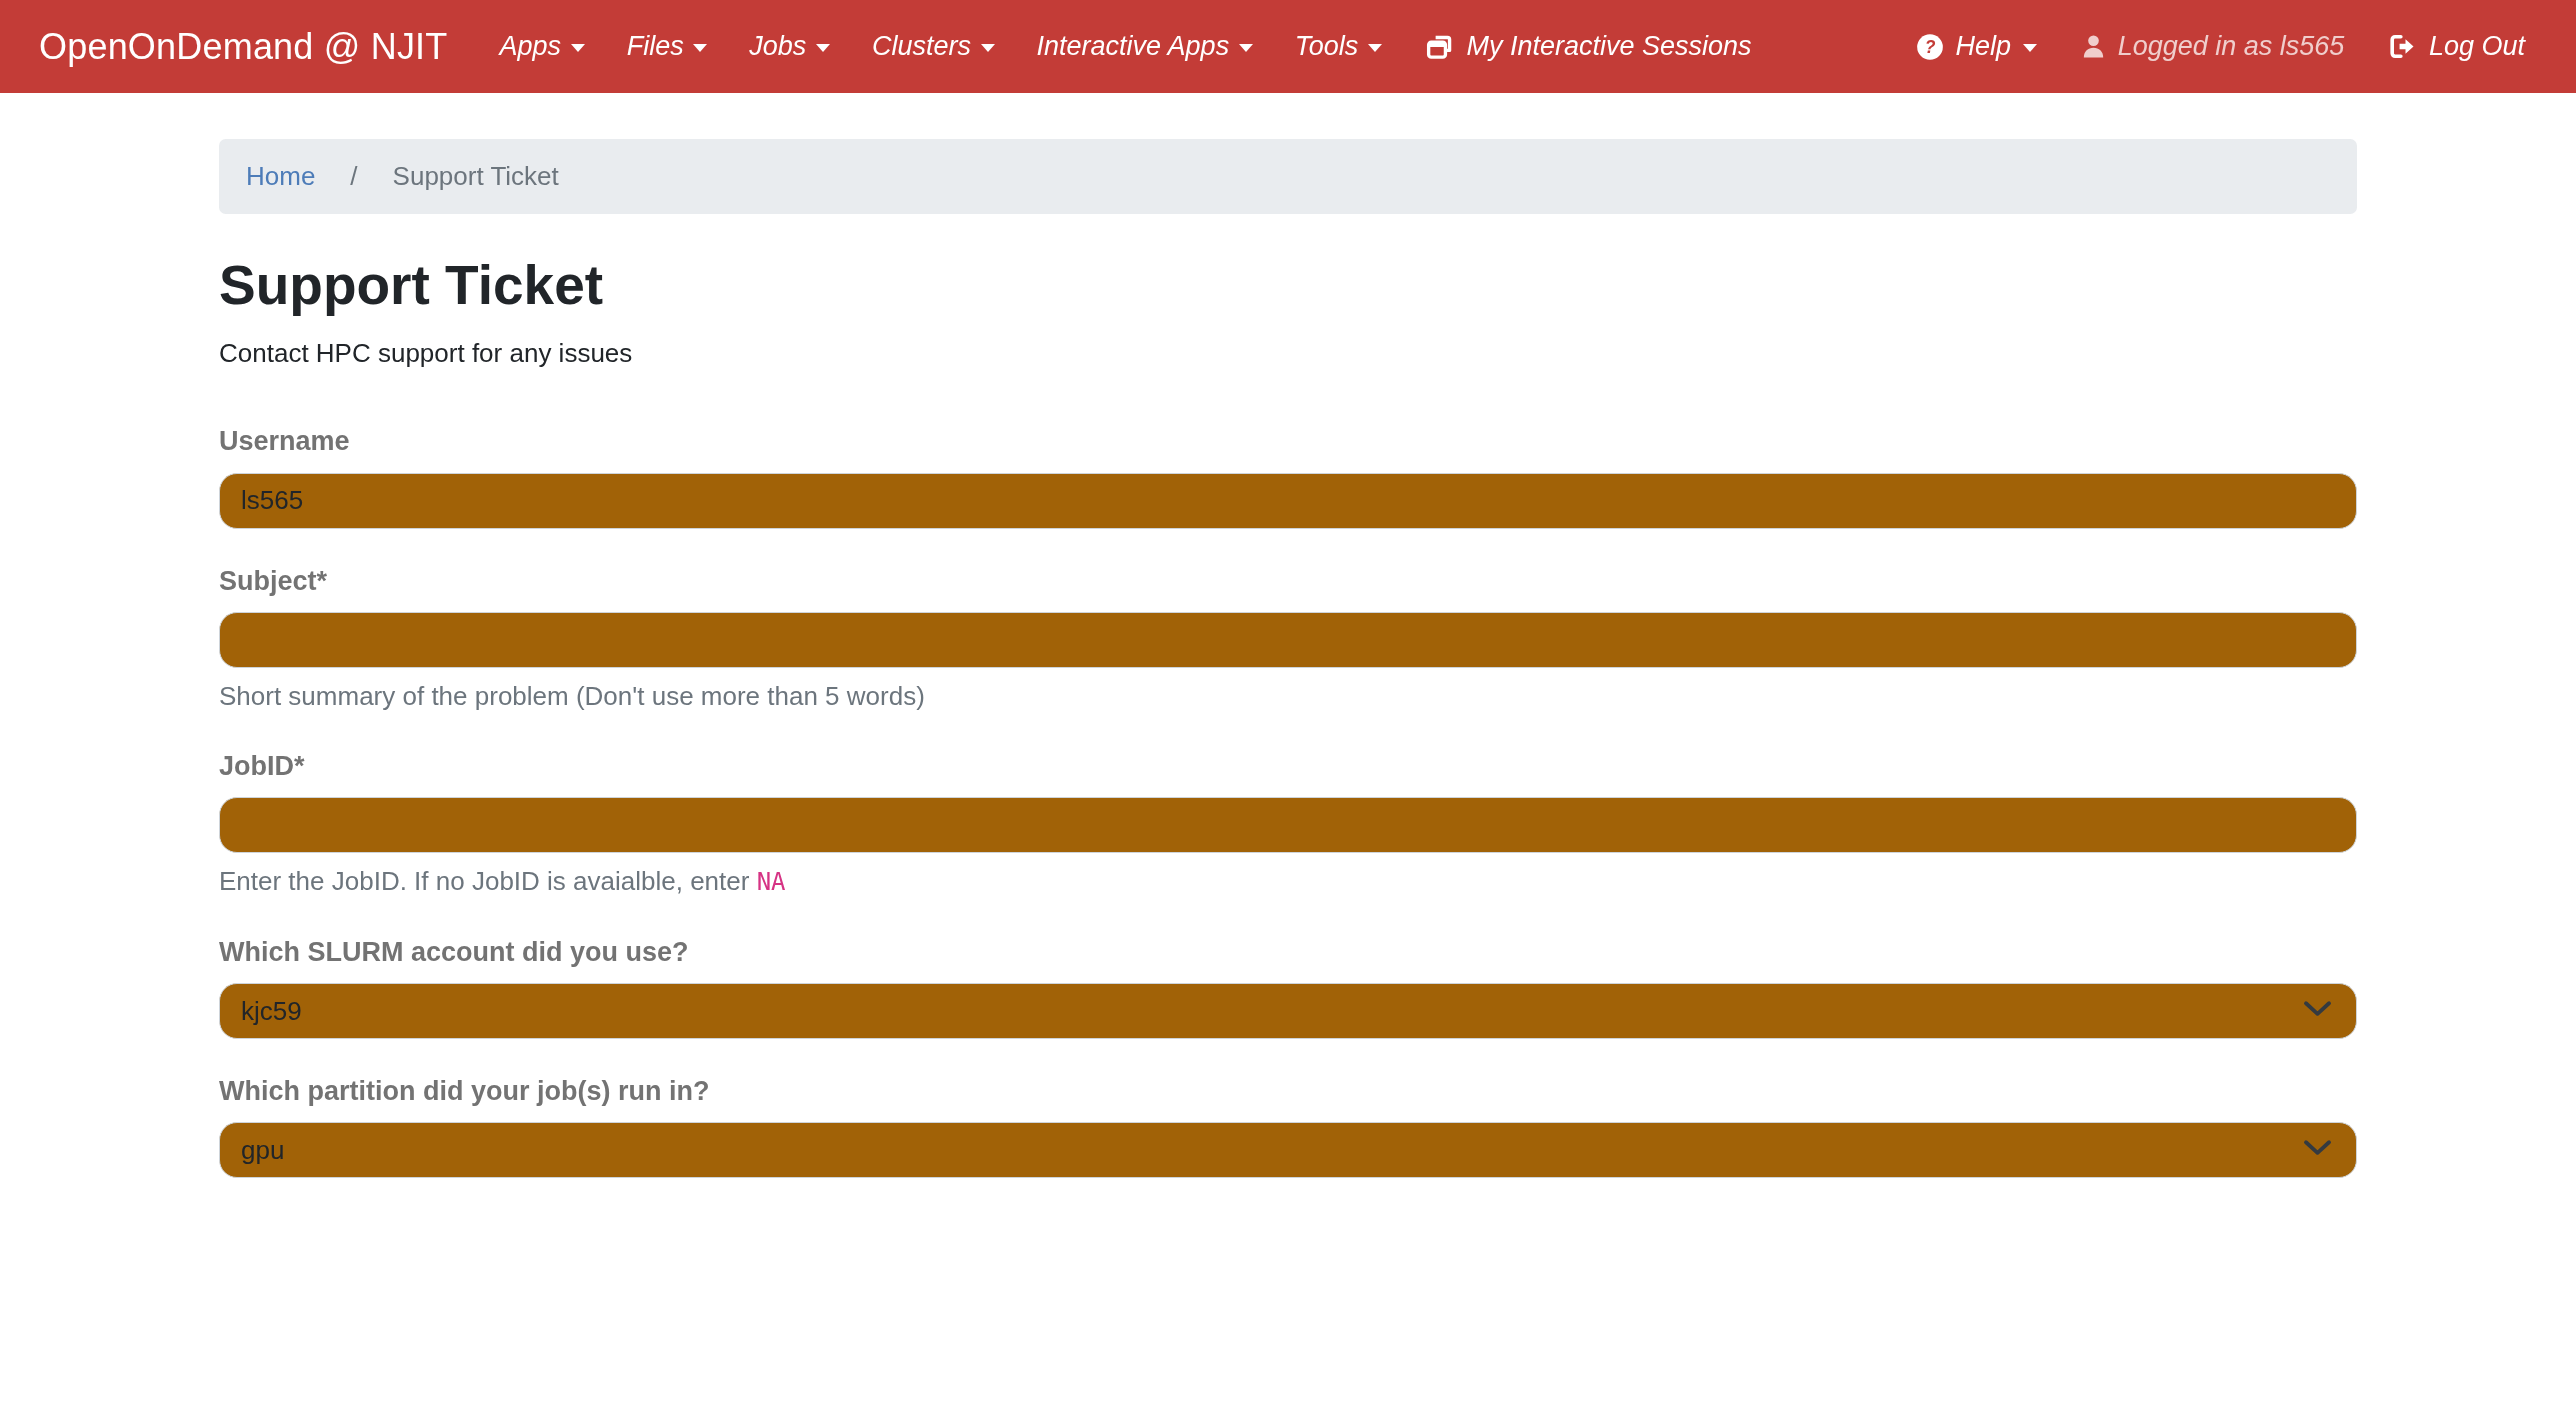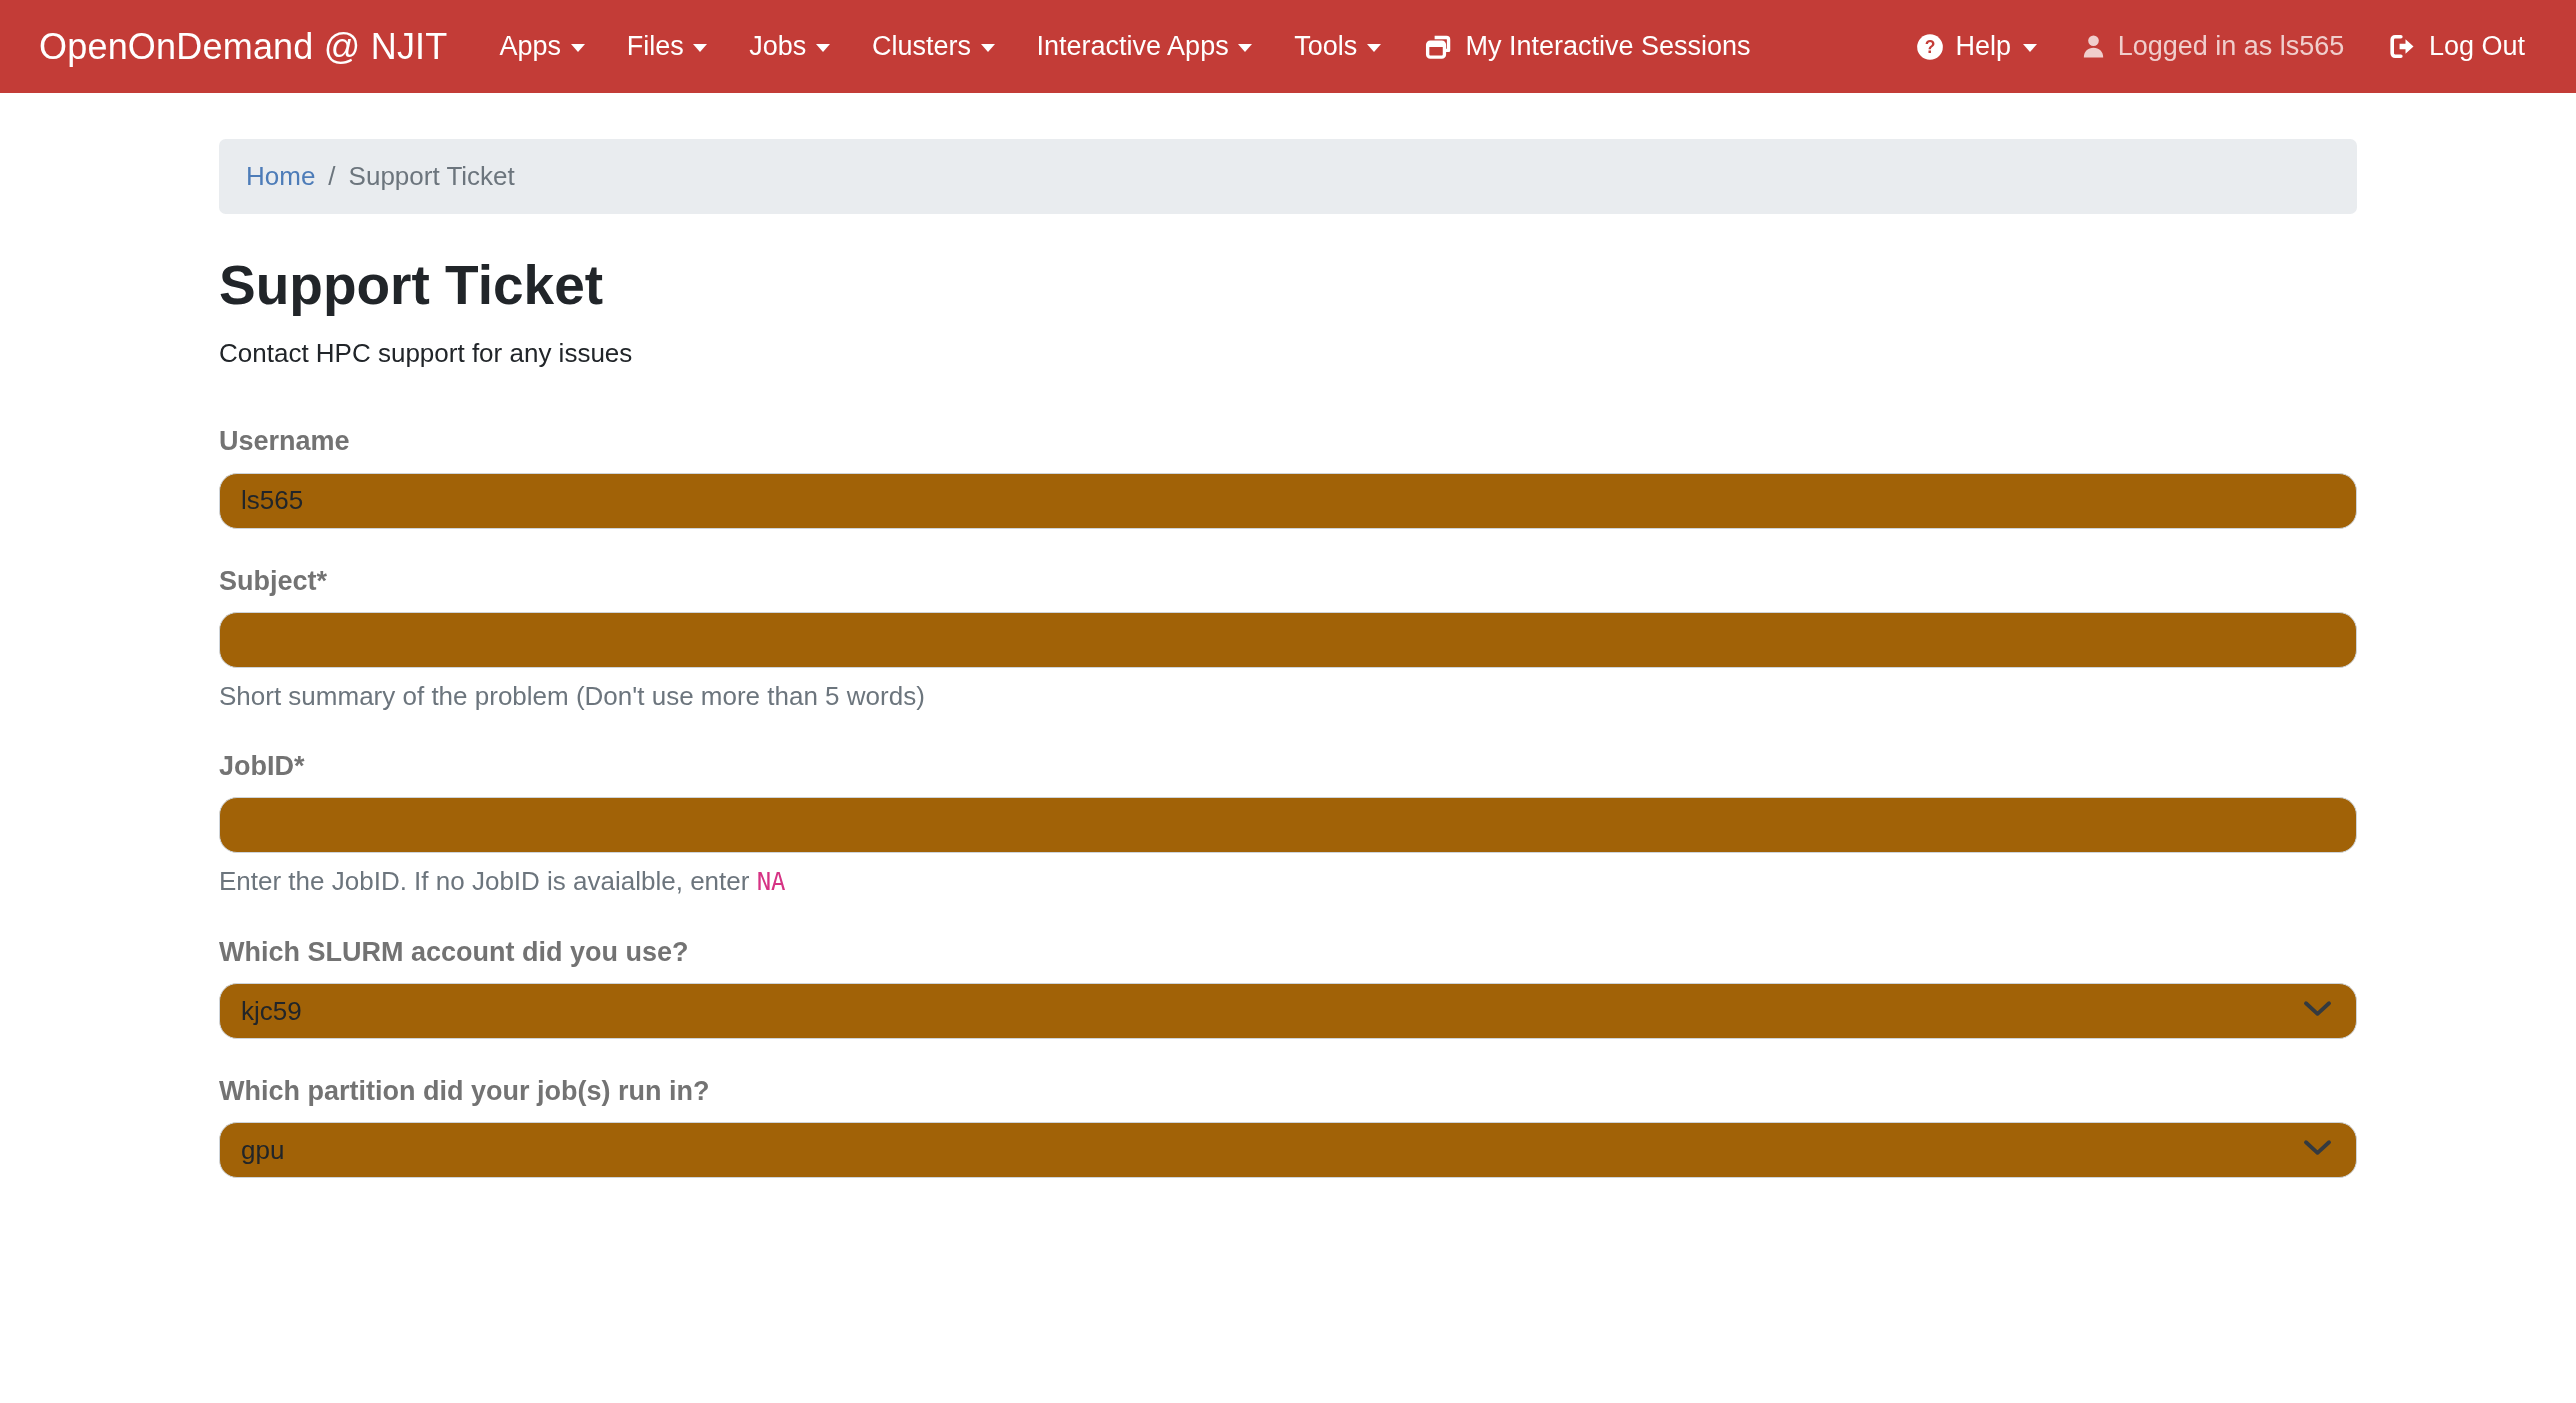--- a/index.html
+++ b/index.html
@@ -4,37 +4,37 @@
 <style>
   * { margin:0; padding:0; box-sizing:border-box; }
   html,body { width:2576px; height:1404px; background:#fff; font-family:"Liberation Sans", sans-serif; overflow:hidden; }
 
   
   .navbar {
     height:93px; background:#c33c37; display:flex; align-items:center;
     padding:0 51px 0 39px; color:#fff; white-space:nowrap;
   }
   .brand { font-size:36px; color:#fff; text-decoration:none; margin-right:31px; letter-spacing:0.2px; }
-  .nav-main, .nav-right { display:flex; align-items:center; height:100%; }
+  .nav-main, .nav-right { display:flex; align-items:center; height:100%;font-style:italic; }
   .nav-right { margin-left:auto; }
   .nav-link {
     display:flex; align-items:center; gap:9.6px; color:#fff; text-decoration:none;
     font-size:27px; padding:0 21px; height:100%;
   }
   .caret { width:0; height:0; border-left:7.7px solid transparent; border-right:7.7px solid transparent; border-top:8.7px solid #fff; margin-top:3.9px; }
   .nav-icon { display:inline-flex; align-items:center; }
   .nav-icon svg { display:block; }
   .muted-white { color:rgba(255,255,255,.75); }
 
   
   .container { width:2138px; margin:0 auto; }
 
   .breadcrumb {
     margin-top:46px; background:#e9ecef; border-radius:6.7px;
-    padding:22px 27px; display:flex; align-items:center; gap:13px; font-size:26px; line-height:31px;
+    padding:22px 27px; display:flex; align-items:center; gap:35px; font-size:26px; line-height:31px;
   }
   .breadcrumb a { color:#4d7cb8; text-decoration:none; }
   .breadcrumb .sep { color:#6c757d; }
   .breadcrumb .current { color:#6c757d; }
 
   .page-title { font-size:55px; font-weight:600; color:#212529; margin:40px 0 21px; line-height:1.15; }
   .subtitle { font-size:26px; color:#212529; margin-bottom:56px; }
 
   
   .form-group { margin-bottom:36px; }

